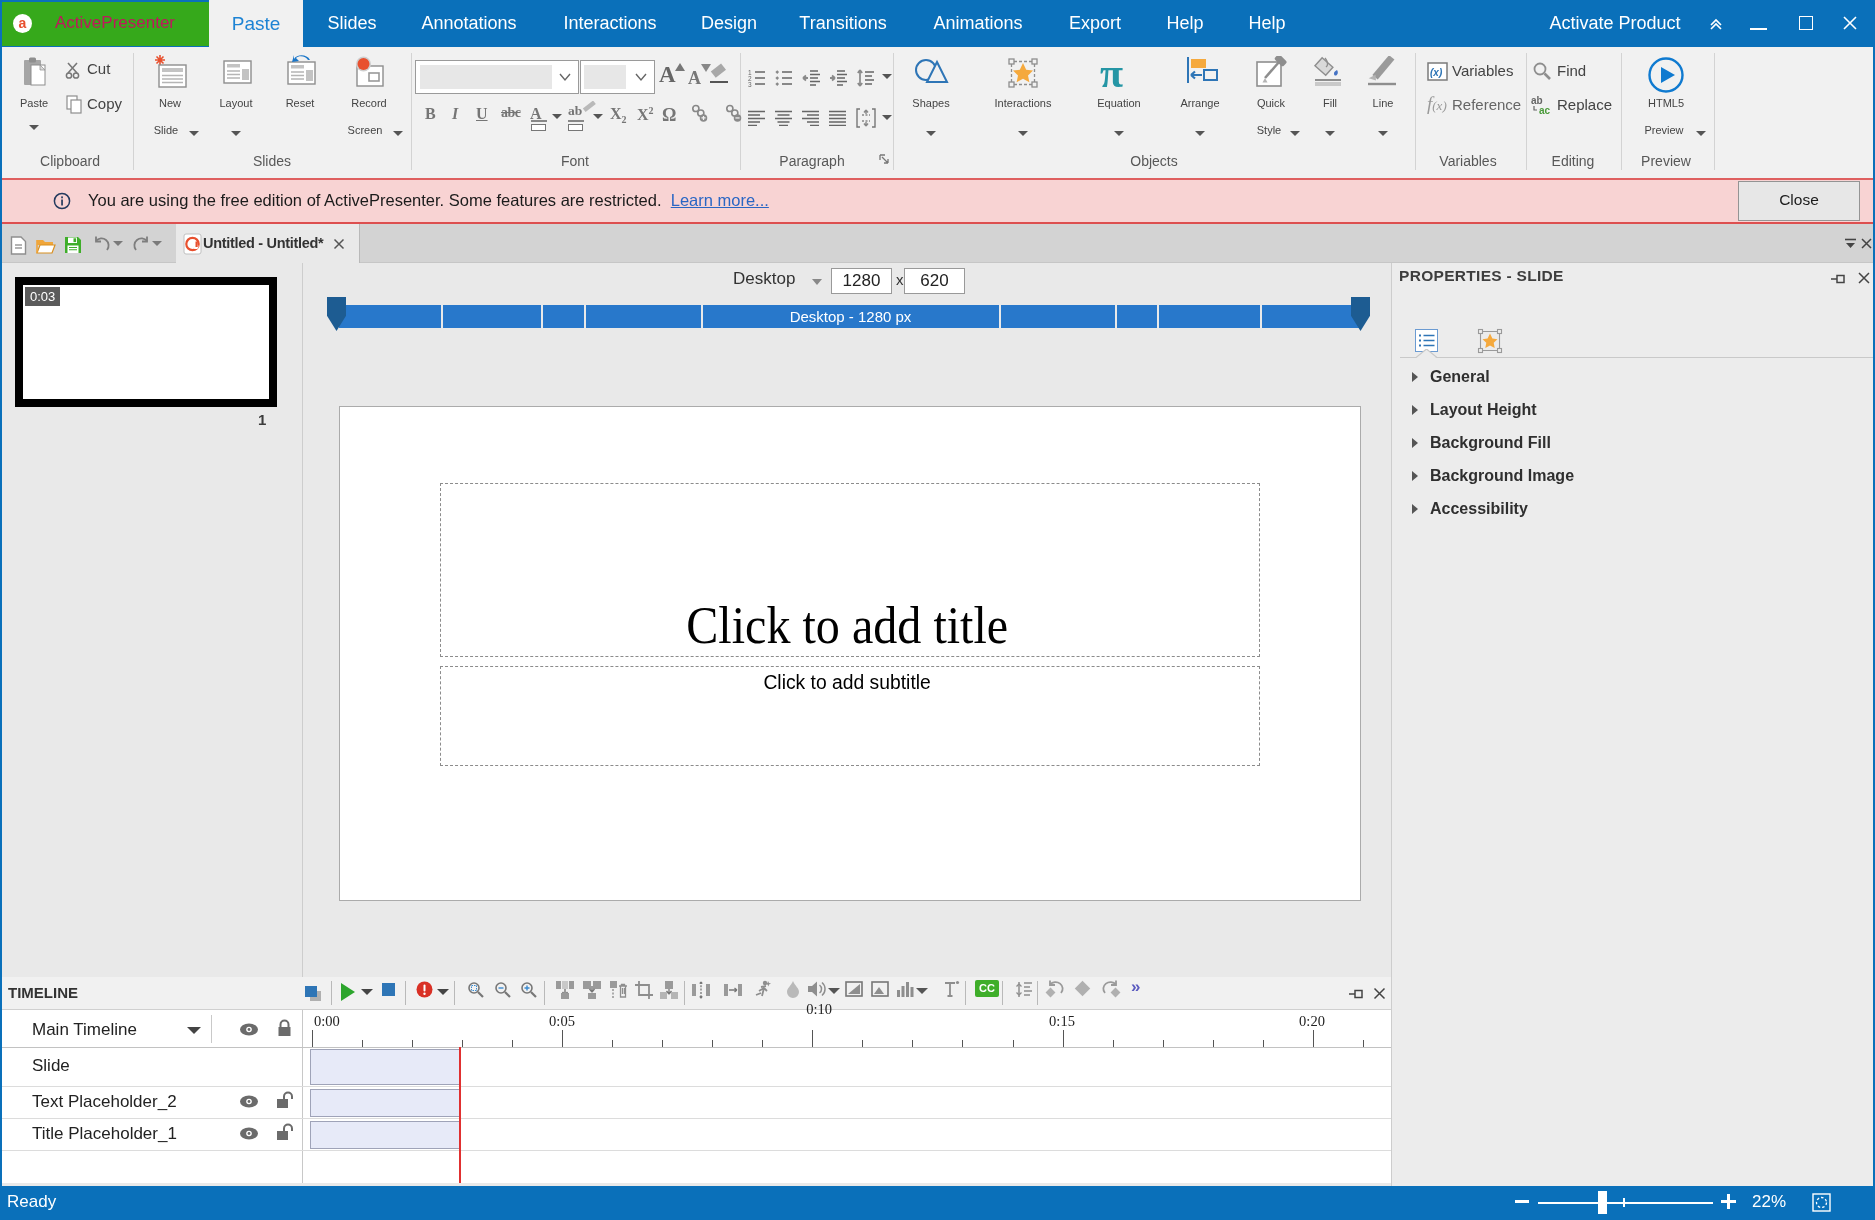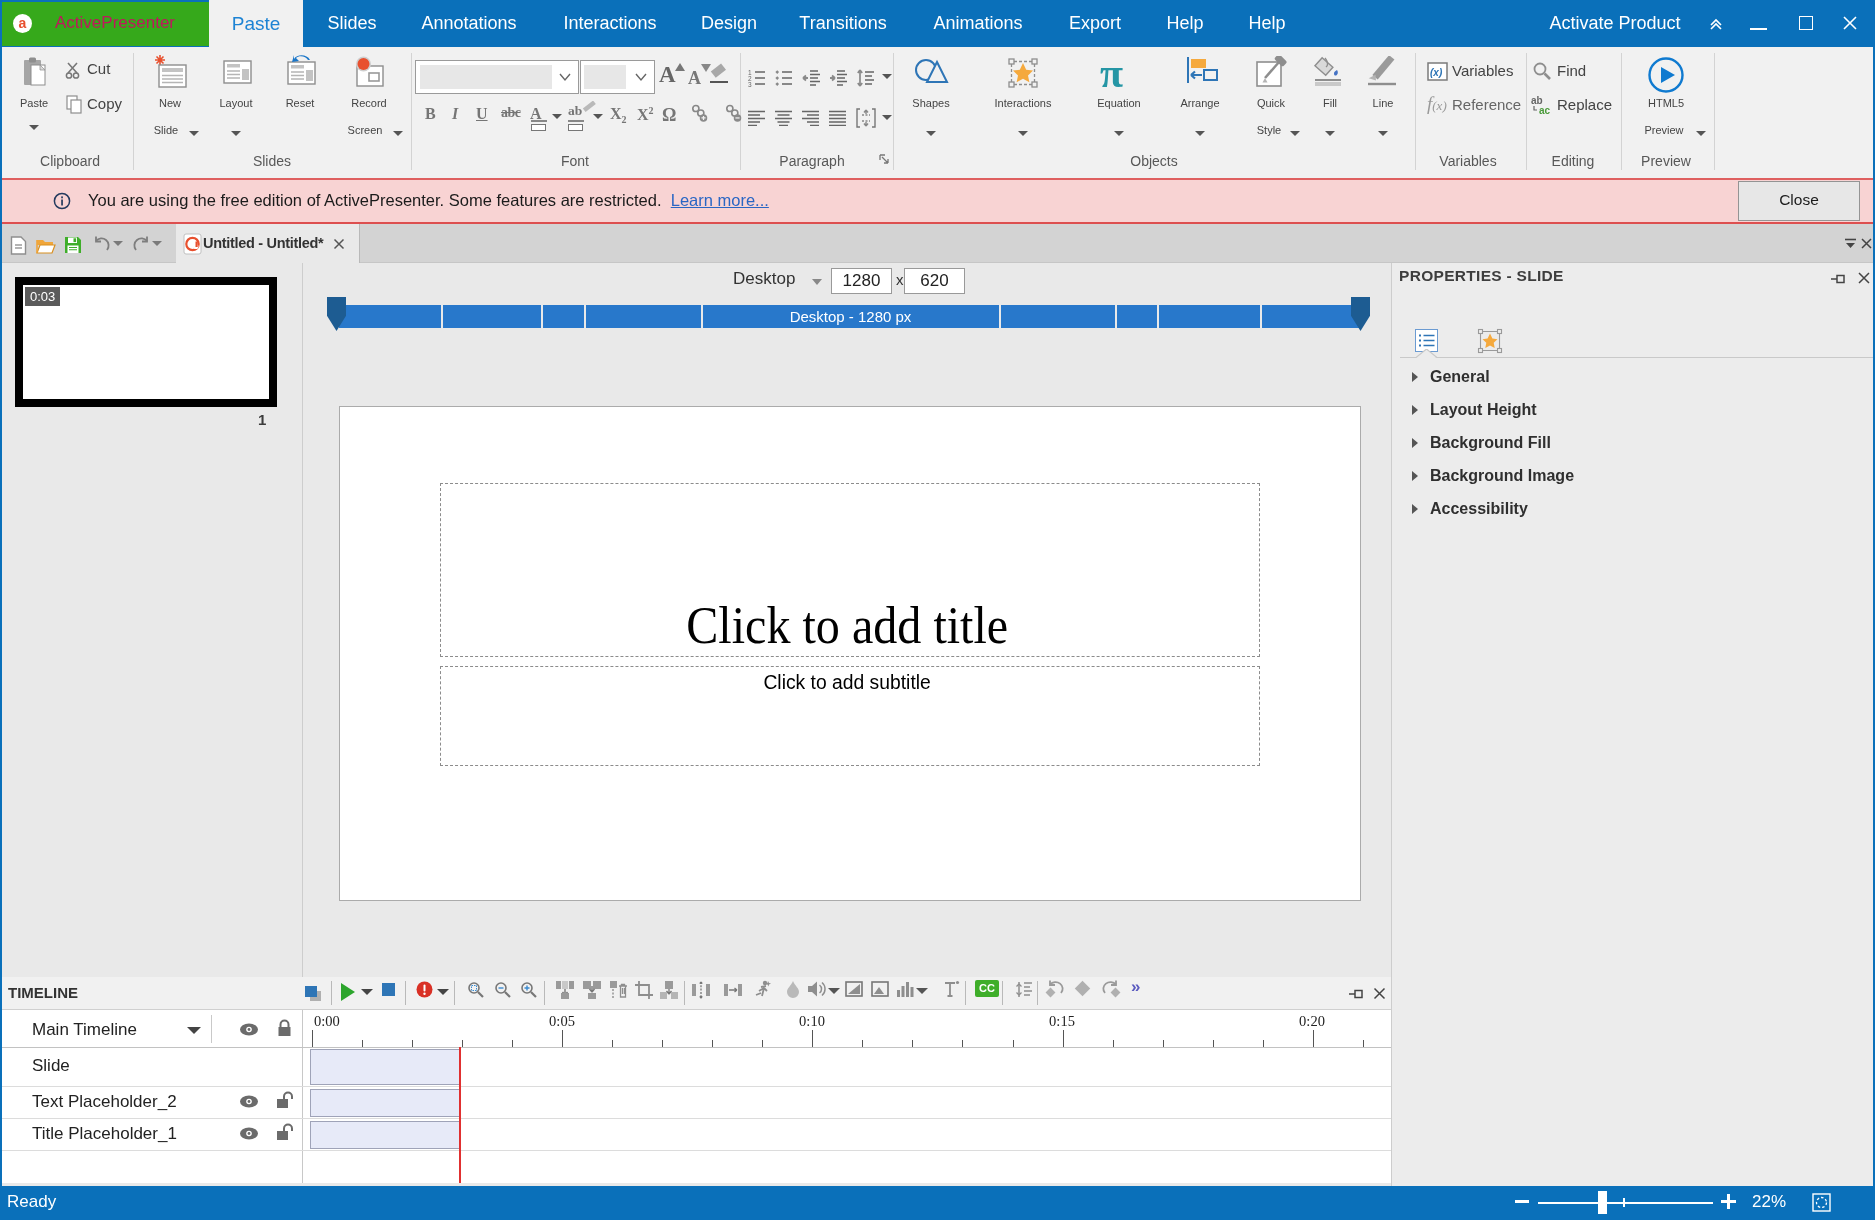--- a/index.html
+++ b/index.html
@@ -677,21 +677,21 @@
         <ellipse cx="10" cy="6.5" rx="9" ry="6" fill="#6b6b6b"></ellipse>
         <circle cx="10" cy="6.5" r="2.8" fill="#fff"></circle>
         <circle cx="10" cy="6.5" r="1.4" fill="#6b6b6b"></circle>
       </svg>
     <svg class="ab" style="left:275px;top:42px" width="15" height="19" viewBox="0 0 15 19">
         <path d="M3.5 8 V5.5 a4 4 0 0 1 8 0 V8" fill="none" stroke="#6b6b6b" stroke-width="2"></path>
         <rect x="1.5" y="8" width="12" height="9" fill="#6b6b6b"></rect>
       </svg>
     <div class="ab ticklbl" style="left:312px;top:36px">0:00</div>
     <div class="ab ticklbl" style="left:540px;top:36px;width:40px;text-align:center">0:05</div>
-    <div class="ab ticklbl" style="left:790px;top:36px;width:40px;text-align:center">0:10</div>
+    <div class="ab ticklbl" style="left:790px;top:24px;width:40px;text-align:right">0:10</div>
     <div class="ab ticklbl" style="left:1040px;top:36px;width:40px;text-align:center">0:15</div>
     <div class="ab ticklbl" style="left:1290px;top:36px;width:40px;text-align:center">0:20</div>
     <div class="ab" id="ticks">
         <div class="ab tick" style="left:309.5px;top:53px;height:17px"></div>
         <div class="ab tick" style="left:359.6px;top:63px;height:7px"></div>
         <div class="ab tick" style="left:409.6px;top:63px;height:7px"></div>
         <div class="ab tick" style="left:459.7px;top:63px;height:7px"></div>
         <div class="ab tick" style="left:509.8px;top:63px;height:7px"></div>
         <div class="ab tick" style="left:559.9px;top:53px;height:17px"></div>
         <div class="ab tick" style="left:609.9px;top:63px;height:7px"></div>

